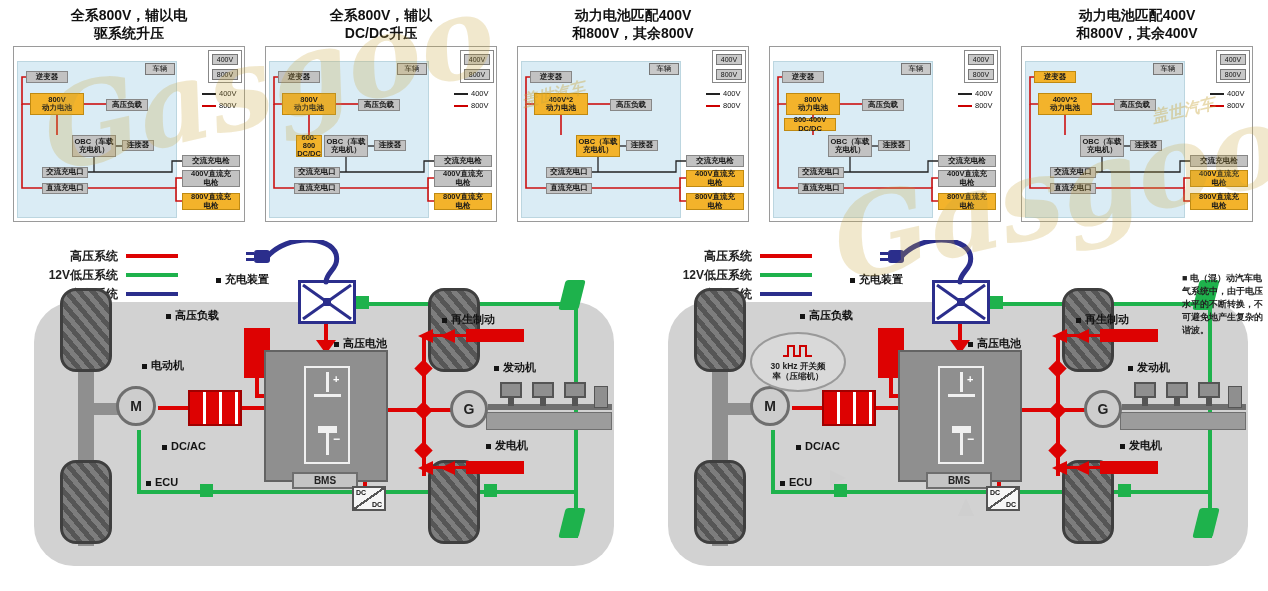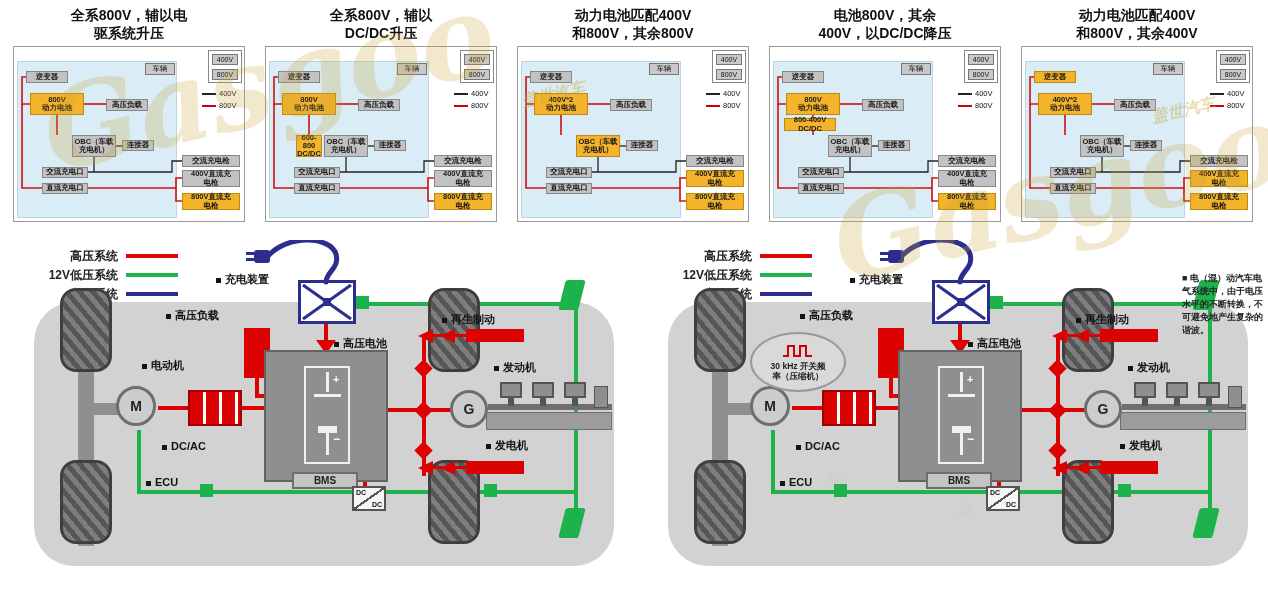--- a/index.html
+++ b/index.html
@@ -156,22 +156,20 @@
           <div data-name="component-acport" style="position: absolute; left: 28px; top: 120px; width: 46px; height: 11px; background: rgb(194, 194, 194); border: 1px solid rgb(135, 135, 135); font-size: 7.5px; font-weight: bold; color: rgb(26, 26, 26); display: flex; align-items: center; justify-content: center; text-align: center; white-space: pre-line; line-height: 1.1; z-index: 2;">交流充电口</div>
           <div data-name="component-dcport" style="position: absolute; left: 28px; top: 136px; width: 46px; height: 11px; background: rgb(194, 194, 194); border: 1px solid rgb(135, 135, 135); font-size: 7.5px; font-weight: bold; color: rgb(26, 26, 26); display: flex; align-items: center; justify-content: center; text-align: center; white-space: pre-line; line-height: 1.1; z-index: 2;">直流充电口</div>
           <div data-name="component-acgun" style="position: absolute; left: 168px; top: 108px; width: 58px; height: 12px; background: rgb(194, 194, 194); border: 1px solid rgb(135, 135, 135); font-size: 7.5px; font-weight: bold; color: rgb(26, 26, 26); display: flex; align-items: center; justify-content: center; text-align: center; white-space: pre-line; line-height: 1.1; z-index: 2;">交流充电枪</div>
           <div data-name="component-dcgun400" style="position: absolute; left: 168px; top: 123px; width: 58px; height: 17px; background: rgb(243, 179, 43); border: 1px solid rgb(191, 138, 18); font-size: 7.5px; font-weight: bold; color: rgb(26, 26, 26); display: flex; align-items: center; justify-content: center; text-align: center; white-space: pre-line; line-height: 1.1; z-index: 2;">400V直流充
 电枪</div>
           <div data-name="component-dcgun800" style="position: absolute; left: 168px; top: 146px; width: 58px; height: 17px; background: rgb(243, 179, 43); border: 1px solid rgb(191, 138, 18); font-size: 7.5px; font-weight: bold; color: rgb(26, 26, 26); display: flex; align-items: center; justify-content: center; text-align: center; white-space: pre-line; line-height: 1.1; z-index: 2;">800V直流充
 电枪</div>
         </div>
       </div>
       <div data-name="arch-panel-4" style="position: absolute; left: 766px; top: 0px; width: 238px; height: 224px;">
-        <div data-name="panel-title" style="position: absolute; left: 0px; top: 2px; width: 238px; text-align: center; font-size: 14px; font-weight: bold; line-height: 1.3; color: rgb(17, 17, 17); white-space: pre-line;">电池800V，其余
-400V，以DC/DC降压</div>
         <div data-name="panel-diagram" style="position: absolute; left: 3px; top: 42px; width: 232px; height: 176px; border: 1px solid rgb(154, 154, 154); background: rgb(255, 255, 255);">
           <div data-name="vehicle-interior" style="position: absolute; left: 3px; top: 14px; width: 160px; height: 157px; background: rgb(218, 236, 245); border: 1px solid rgb(188, 214, 224);"></div>
           <div data-name="wiring-lines" style="position: absolute; left: 0px; top: 0px; width: 232px; height: 176px;"><svg width="232" height="176">
               <g stroke="#cc1111" stroke-width="1.6" fill="none">
                 <path d="M16,57 H8 V30 H12"></path>
                 <path d="M70,57 H92"></path>
                 <path d="M8,57 V141 H28"></path>
                 <path d="M43,68 V88"></path>
                 <path d="M74,141 H162 V154 H168"></path>
                 <path d="M162,141 V131 H168"></path>

